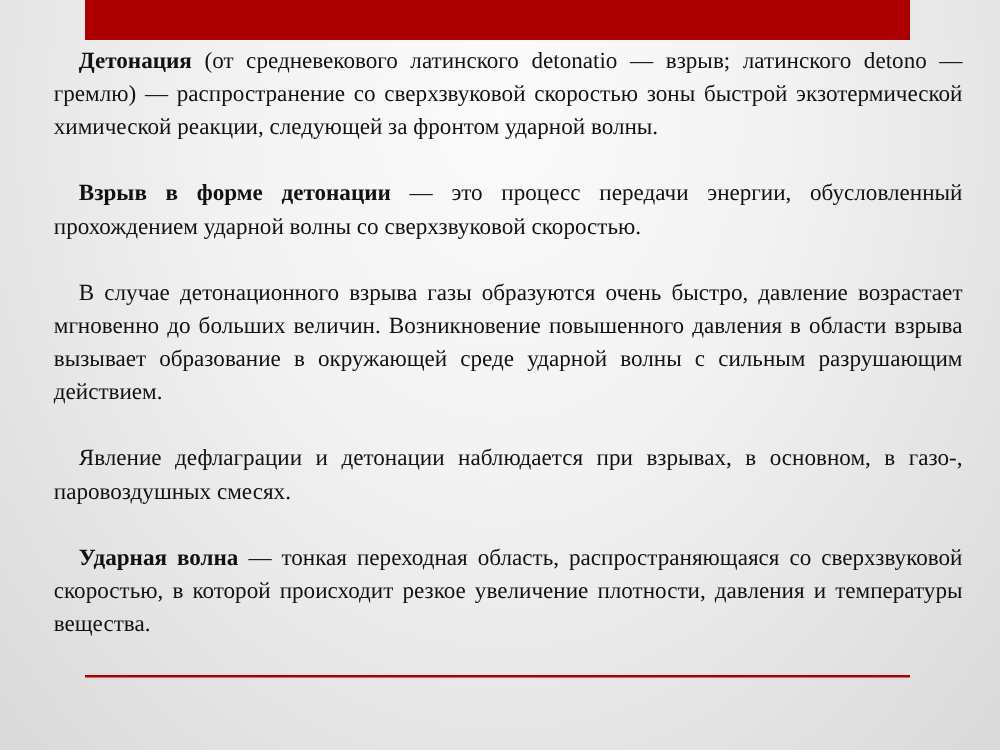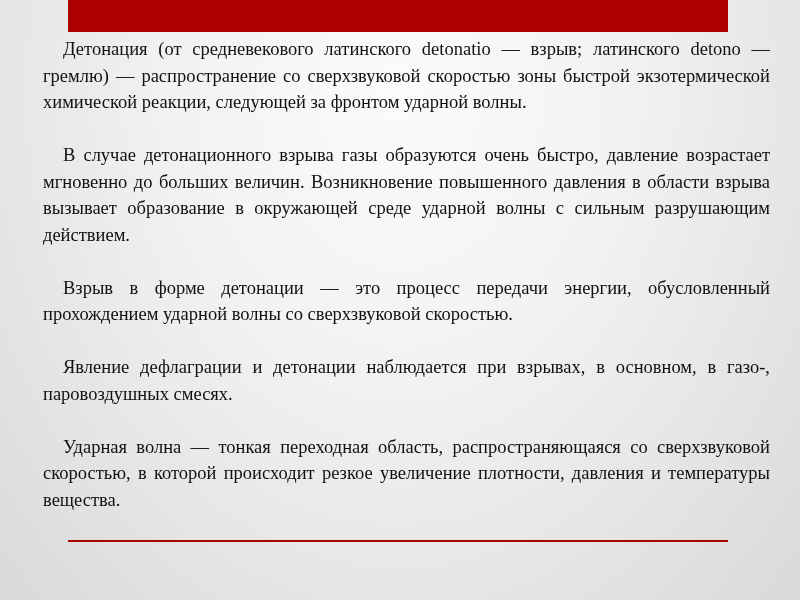--- a/index.html
+++ b/index.html
@@ -13,32 +13,32 @@
       position: absolute; left: 68px; top: 0; width: 660px; height: 32px;
       background: #ac0000;
     }
     .content {
       position: absolute; left: 43px; top: 36px; width: 727px;
       font-size: 18.5px; line-height: 26.5px;
     }
     .para {
       margin: 0 0 26.5px 0; text-align: justify; text-indent: 20px;
     }
-    .para b { font-weight: normal; }
+    .para b { font-weight: bold; }
     .bottom-line {
       position: absolute; left: 68px; top: 540px; width: 660px; height: 2px;
       background: #ac0000;
     }
   </style>
 </head>
 <body>
 
 <div class="top-bar"></div>
 
 <div class="content">
   <p class="para"><b>Детонация</b><span> (от средневекового латинского detonatio — взрыв; латинского detono — гремлю) — распространение со сверхзвуковой скоростью зоны быстрой экзотермической химической реакции, следующей за фронтом ударной волны.</span></p>
+  <p class="para"><b>Взрыв в форме детонации</b><span> — это процесс передачи энергии, обусловленный прохождением ударной волны со сверхзвуковой скоростью.</span></p>
   <p class="para"><span>В случае детонационного взрыва газы образуются очень быстро, давление возрастает мгновенно до больших величин. Возникновение повышенного давления в области взрыва вызывает образование в окружающей среде ударной волны с сильным разрушающим действием.</span></p>
-  <p class="para"><b>Взрыв в форме детонации</b><span> — это процесс передачи энергии, обусловленный прохождением ударной волны со сверхзвуковой скоростью.</span></p>
   <p class="para"><span>Явление дефлаграции и детонации наблюдается при взрывах, в основном, в газо-, паровоздушных смесях.</span></p>
   <p class="para"><b>Ударная волна</b><span> — тонкая переходная область, распространяющаяся со сверхзвуковой скоростью, в которой происходит резкое увеличение плотности, давления и температуры вещества.</span></p>
 </div>
 
 <div class="bottom-line"></div>
 
 </body></html>

